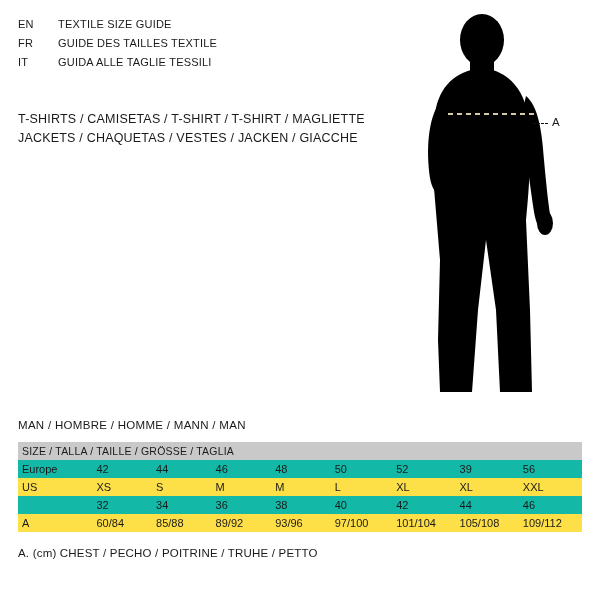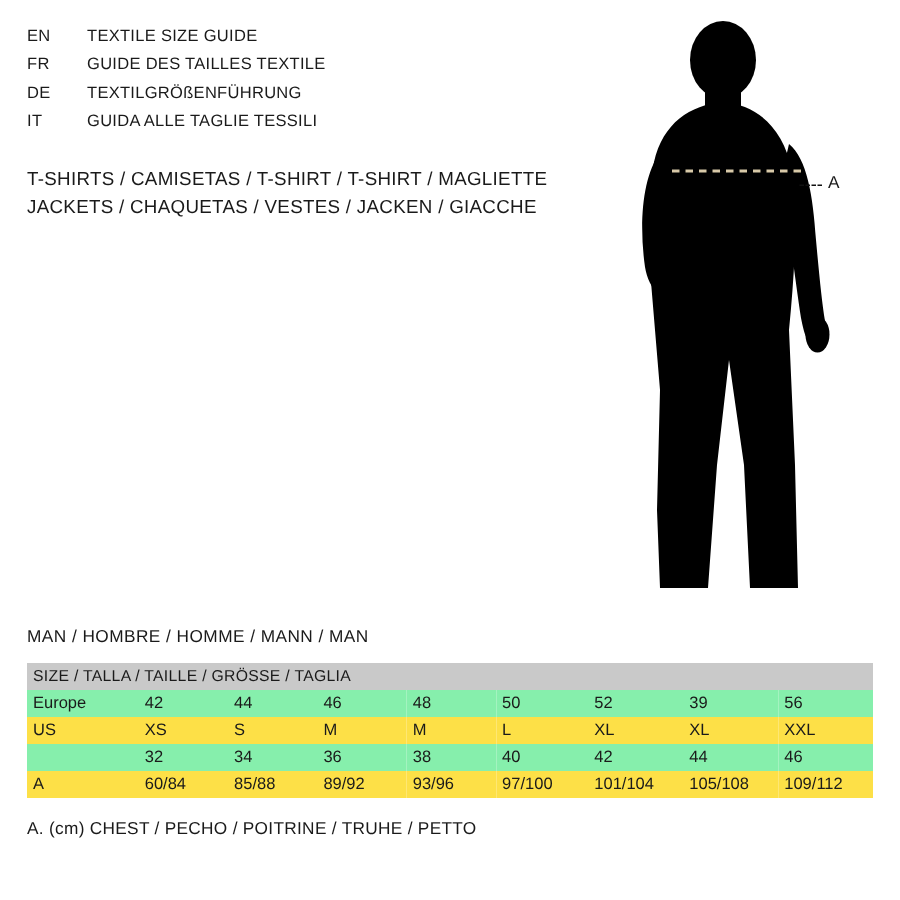--- a/index.html
+++ b/index.html
@@ -109,21 +109,21 @@
     padding: 0 0 0 4px;
     vertical-align: middle;
     white-space: nowrap;
   }
   tr.row-head td {
     background: #c9c9c9;
     font-size: 10.5px;
     letter-spacing: 0.2px;
   }
   tr.row-shade td {
-    background: #86efac;
+    background: #14b8a6;
   }
   tr.row-plain td {
     background: #fde047;
   }
   td.c-label { width: 86px; }
   td.c-val { width: 68px; }
 
   .footnote {
     position: absolute;
     top: 547px;
@@ -140,24 +140,20 @@
 <div id="page">
 
   <div class="lang-block">
     <div class="lang-row">
       <span class="lang-code">EN</span>
       <span class="lang-text">TEXTILE SIZE GUIDE</span>
     </div>
     <div class="lang-row">
       <span class="lang-code">FR</span>
       <span class="lang-text">GUIDE DES TAILLES TEXTILE</span>
-    </div>
-    <div class="lang-row">
-      <span class="lang-code">DE</span>
-      <span class="lang-text">TEXTILGRÖßENFÜHRUNG</span>
     </div>
     <div class="lang-row">
       <span class="lang-code">IT</span>
       <span class="lang-text">GUIDA ALLE TAGLIE TESSILI</span>
     </div>
   </div>
 
   <div class="product-titles">
     <div class="product-line">T-SHIRTS / CAMISETAS / T-SHIRT / T-SHIRT / MAGLIETTE</div>
     <div class="product-line">JACKETS / CHAQUETAS / VESTES / JACKEN / GIACCHE</div>

